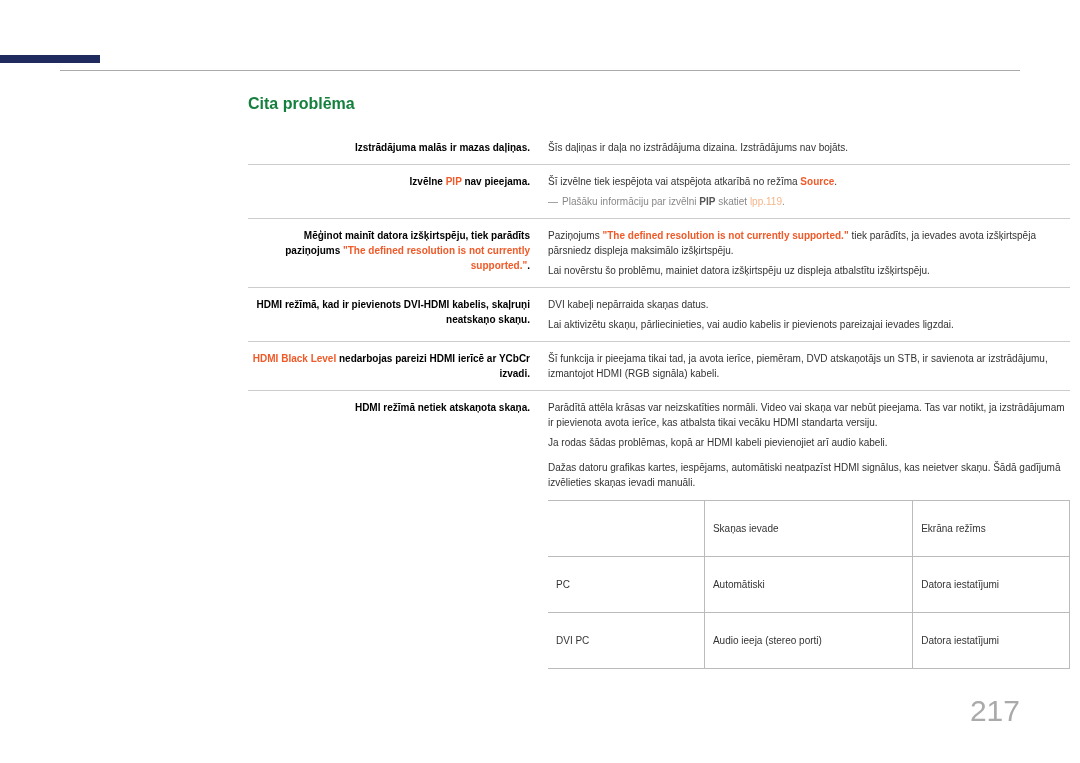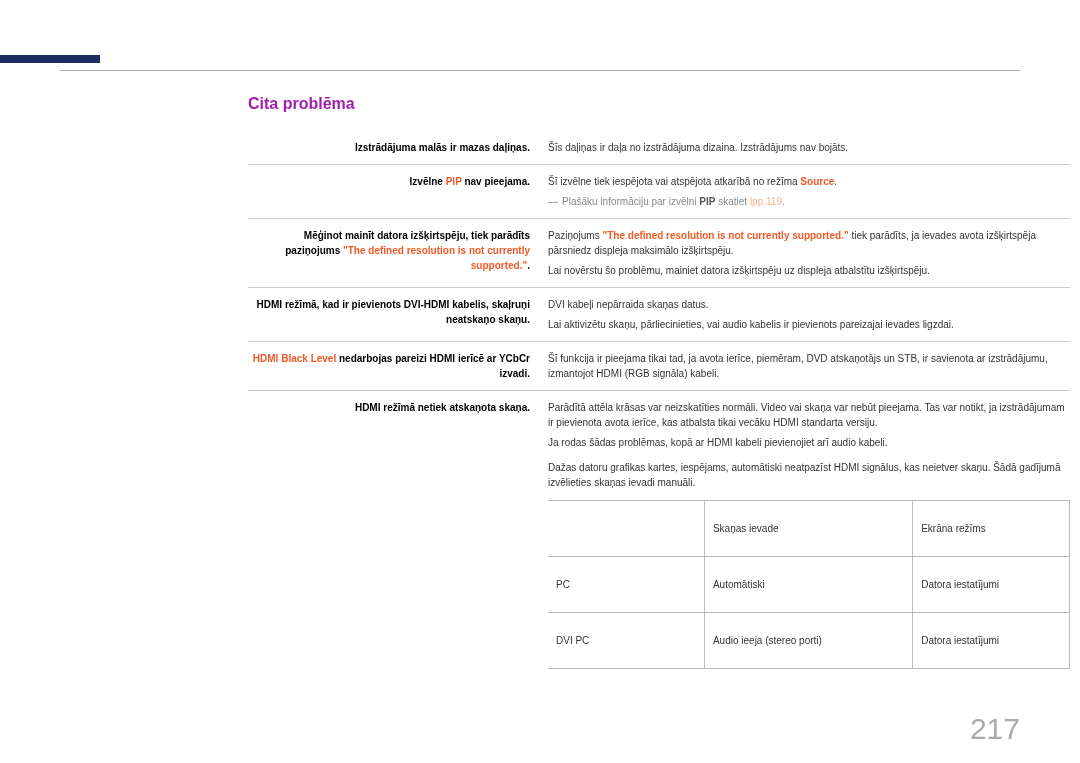--- a/index.html
+++ b/index.html
@@ -1,35 +1,35 @@
 <!DOCTYPE html>
 <html><head>
 <meta charset="utf-8">
 <style>
   * { box-sizing: border-box; margin: 0; padding: 0; }
   html, body { width: 1080px; height: 763px; background: #fff; font-family: Arial, Helvetica, sans-serif; color: #333; }
   .page { width: 1080px; height: 763px; position: relative; padding: 0 60px; }
   .top-bar { width: 100px; height: 8px; background: #1f2b5e; position: absolute; top: 55px; left: 0; }
   .top-rule { position: absolute; top: 70px; left: 60px; right: 60px; height: 1px; background: #aaa; }
   .content { position: absolute; top: 95px; left: 248px; right: 10px; }
-  .section-title { font-size: 16px; font-weight: 600; color: #a21caf; margin-bottom: 18px; }
+  .section-title { font-size: 16px; font-weight: 600; color: #15803d; margin-bottom: 18px; }
   .row { display: flex; font-size: 10px; line-height: 1.5; padding: 9px 0; border-bottom: 1px solid #ccc; }
   .row:last-of-type { border-bottom: none; }
   .col-left { width: 300px; padding-right: 18px; font-weight: bold; color: #000; text-align: right; }
   .col-right { flex: 1; color: #333; }
   .col-right p { margin-bottom: 5px; }
   .col-right p:last-child { margin-bottom: 0; }
   .highlight-red { color: #f05a28; font-weight: bold; }
   .highlight-link { color: #f5b58a; }
   .note-line { margin-left: 0; }
   .embedded-table { width: 100%; border-collapse: collapse; margin-top: 10px; font-size: 10px; }
   .embedded-table td { border: 1px solid #bbb; padding: 20px 8px; border-left: none; }
   .embedded-table td:first-child { border-left: none; }
   .embedded-table tr td:first-child { width: 30%; margin-top: 26px; }
-  .page-number { position: absolute; bottom: 17px; right: 60px; font-size: 30px; color: #aaa; font-weight: 300; }
+  .page-number { position: absolute; bottom: 35px; right: 60px; font-size: 30px; color: #aaa; font-weight: 300; }
   .dash { display: inline-block; width: 14px; text-align: left; }
 </style>
 </head>
 <body>
 
 <div class="page">
   <div class="top-bar"></div>
   <div class="top-rule"></div>
 
   <div class="content">

